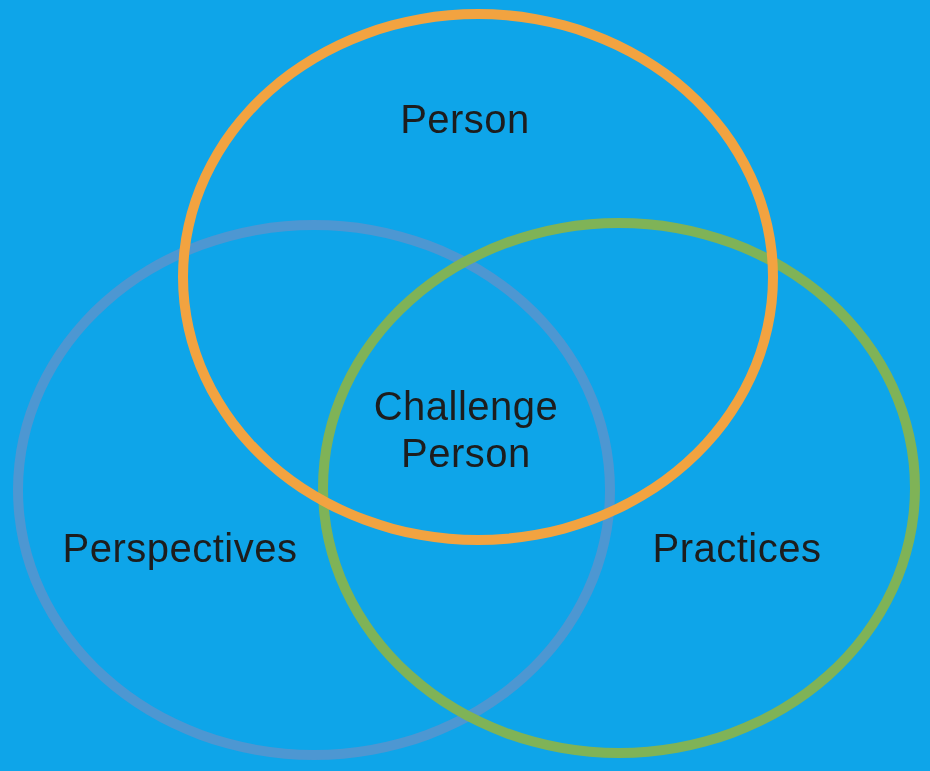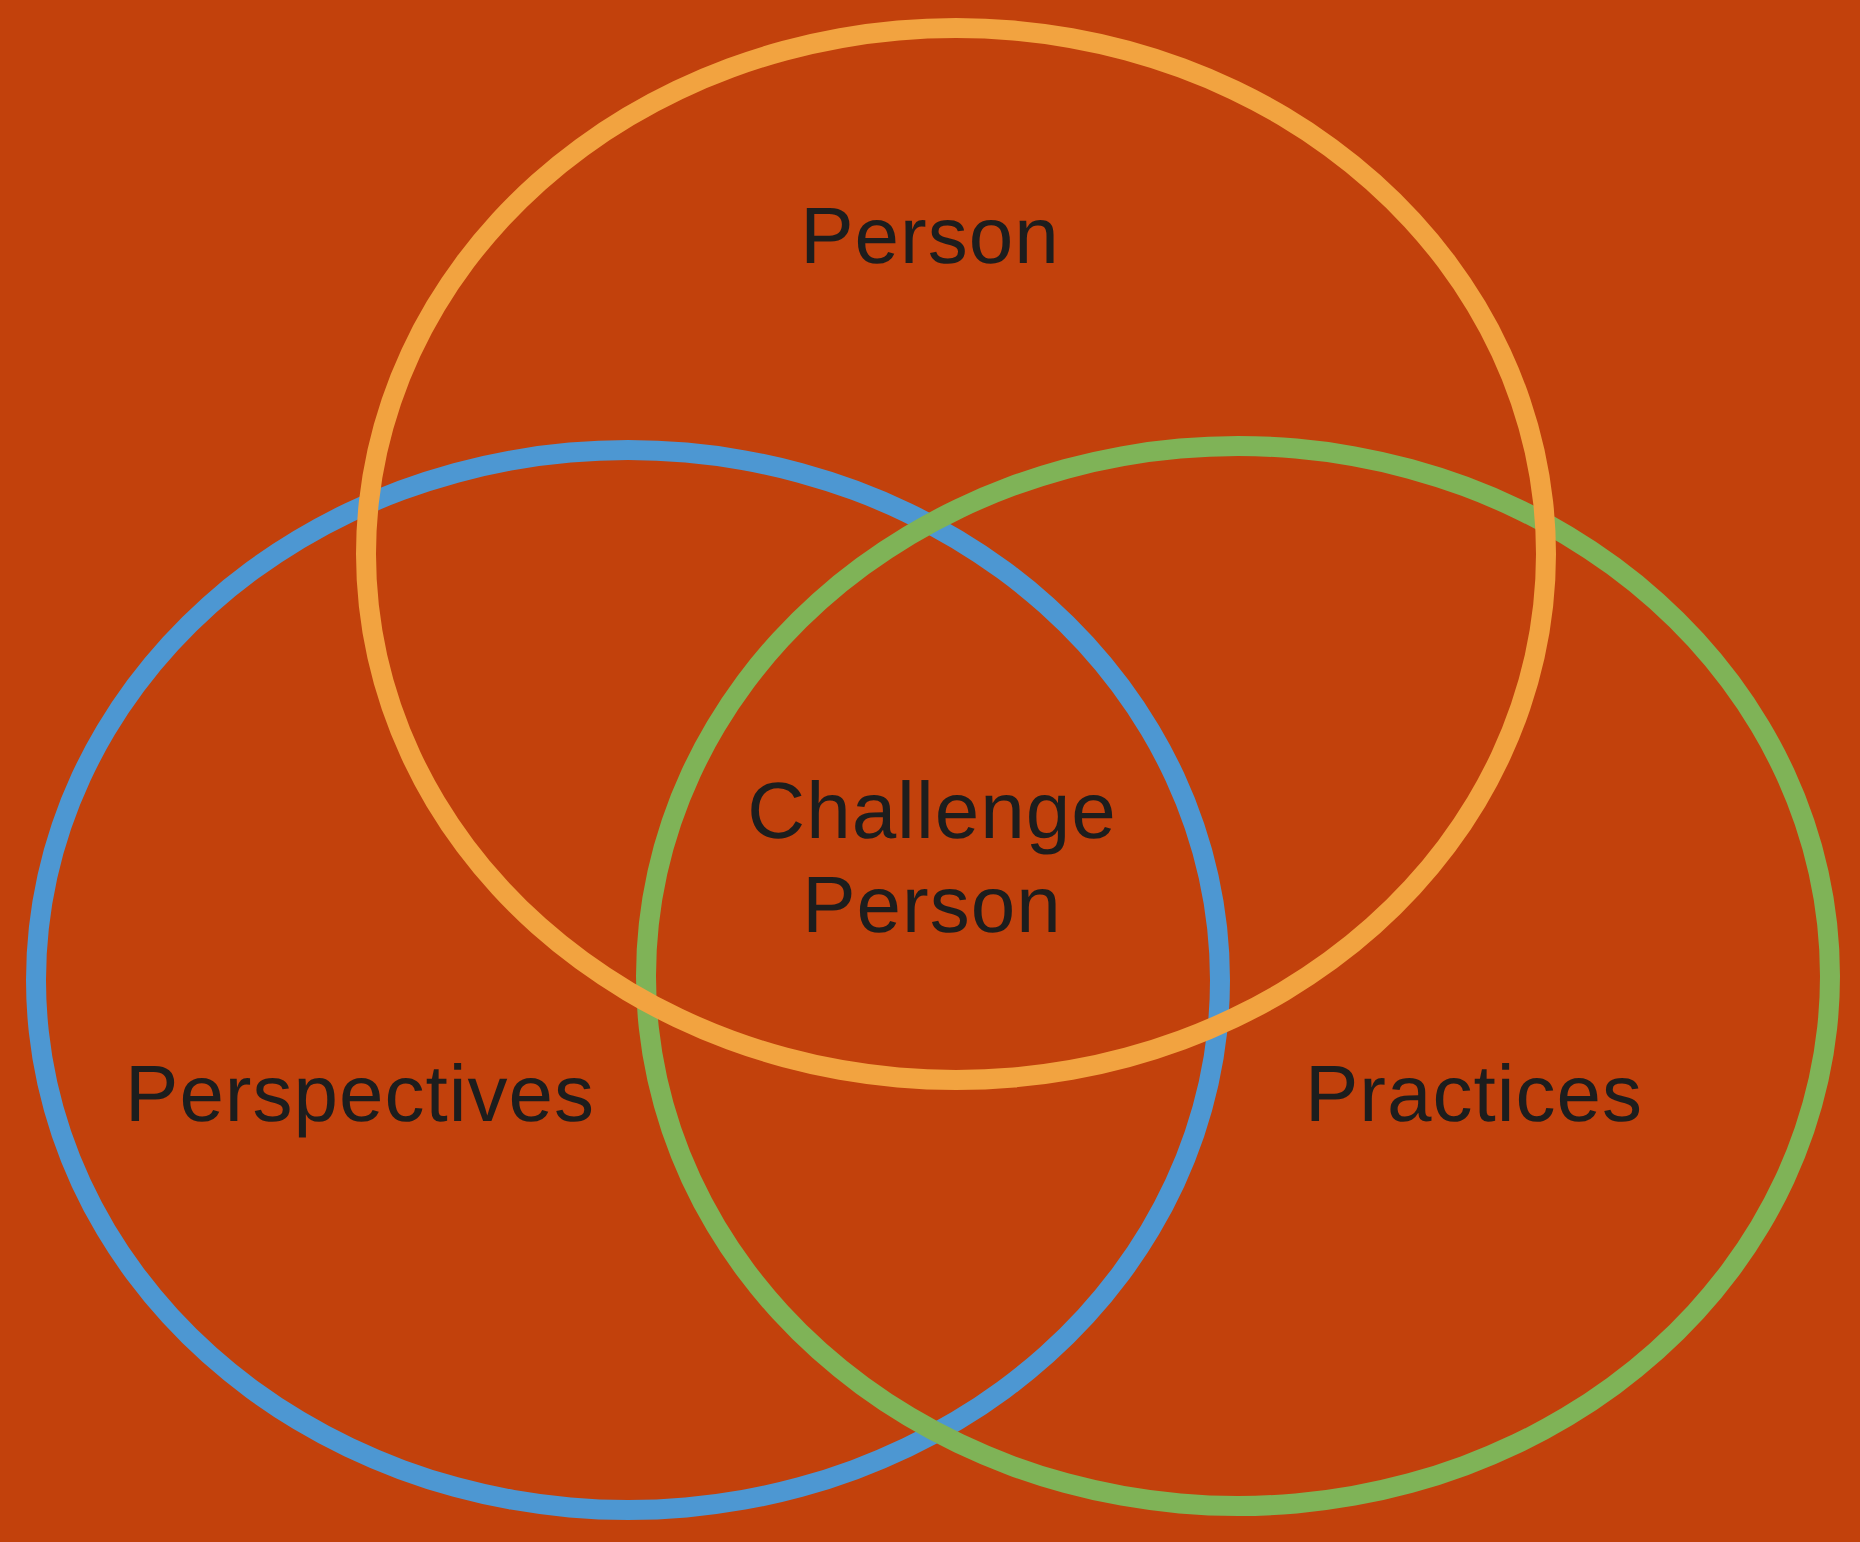--- a/index.html
+++ b/index.html
@@ -39,21 +39,21 @@
   }
   .l-person       { left: 465px; top: 119px; }
   .l-perspectives { left: 180px; top: 548px; }
   .l-practices    { left: 737px; top: 548px; }
   .l-center       { left: 466px; top: 430px; text-align: center; line-height: 47px; }
   .l-center span  { display: block; }
 </style>
 </head>
 <body>
 
-<div class="canvas" style="background: #c2410c;">
+<div class="canvas" style="background: #0ea5e9;">
 
   <div class="circle c-perspectives" style="border-color: rgb(77, 151, 210);"></div>
 
   <div class="circle c-practices" style="border-color: rgb(127, 179, 87);"></div>
 
   <div class="circle c-person" style="border-color: rgb(242, 163, 64);"></div>
 
   <div class="label l-person" style="color: rgb(29, 29, 29);">Person</div>
 
   <div class="label l-perspectives" style="color: rgb(29, 29, 29);">Perspectives</div>

